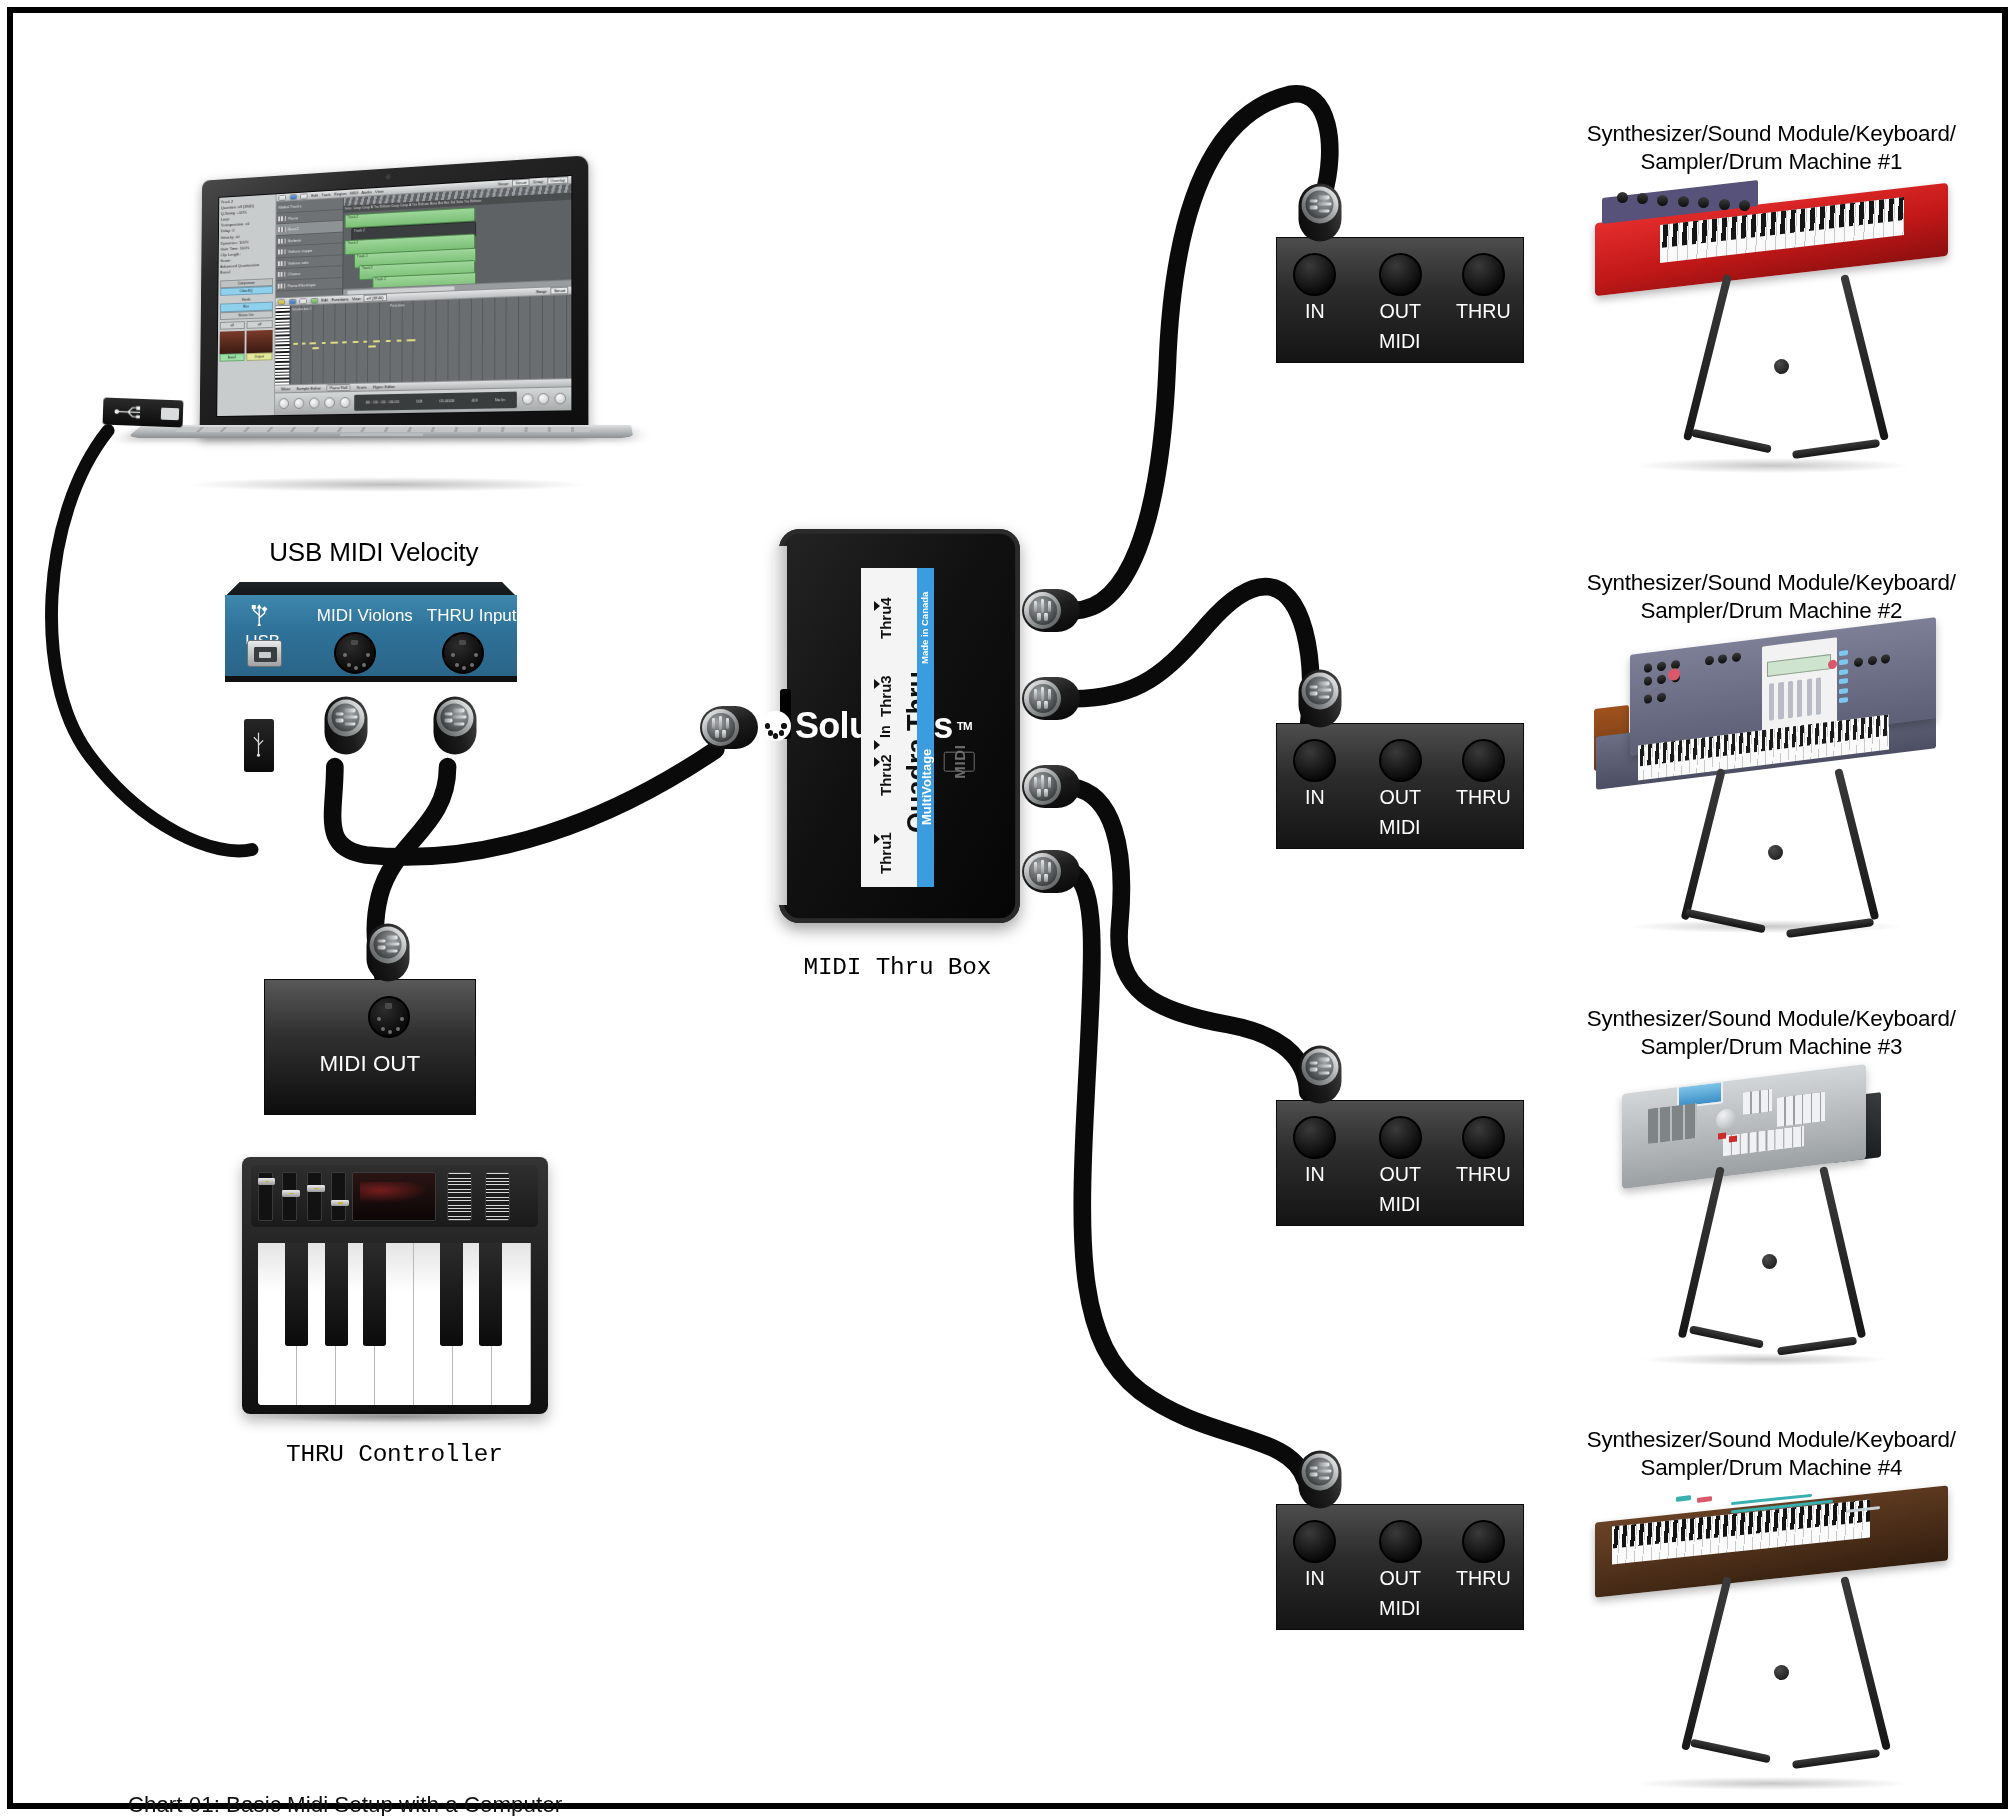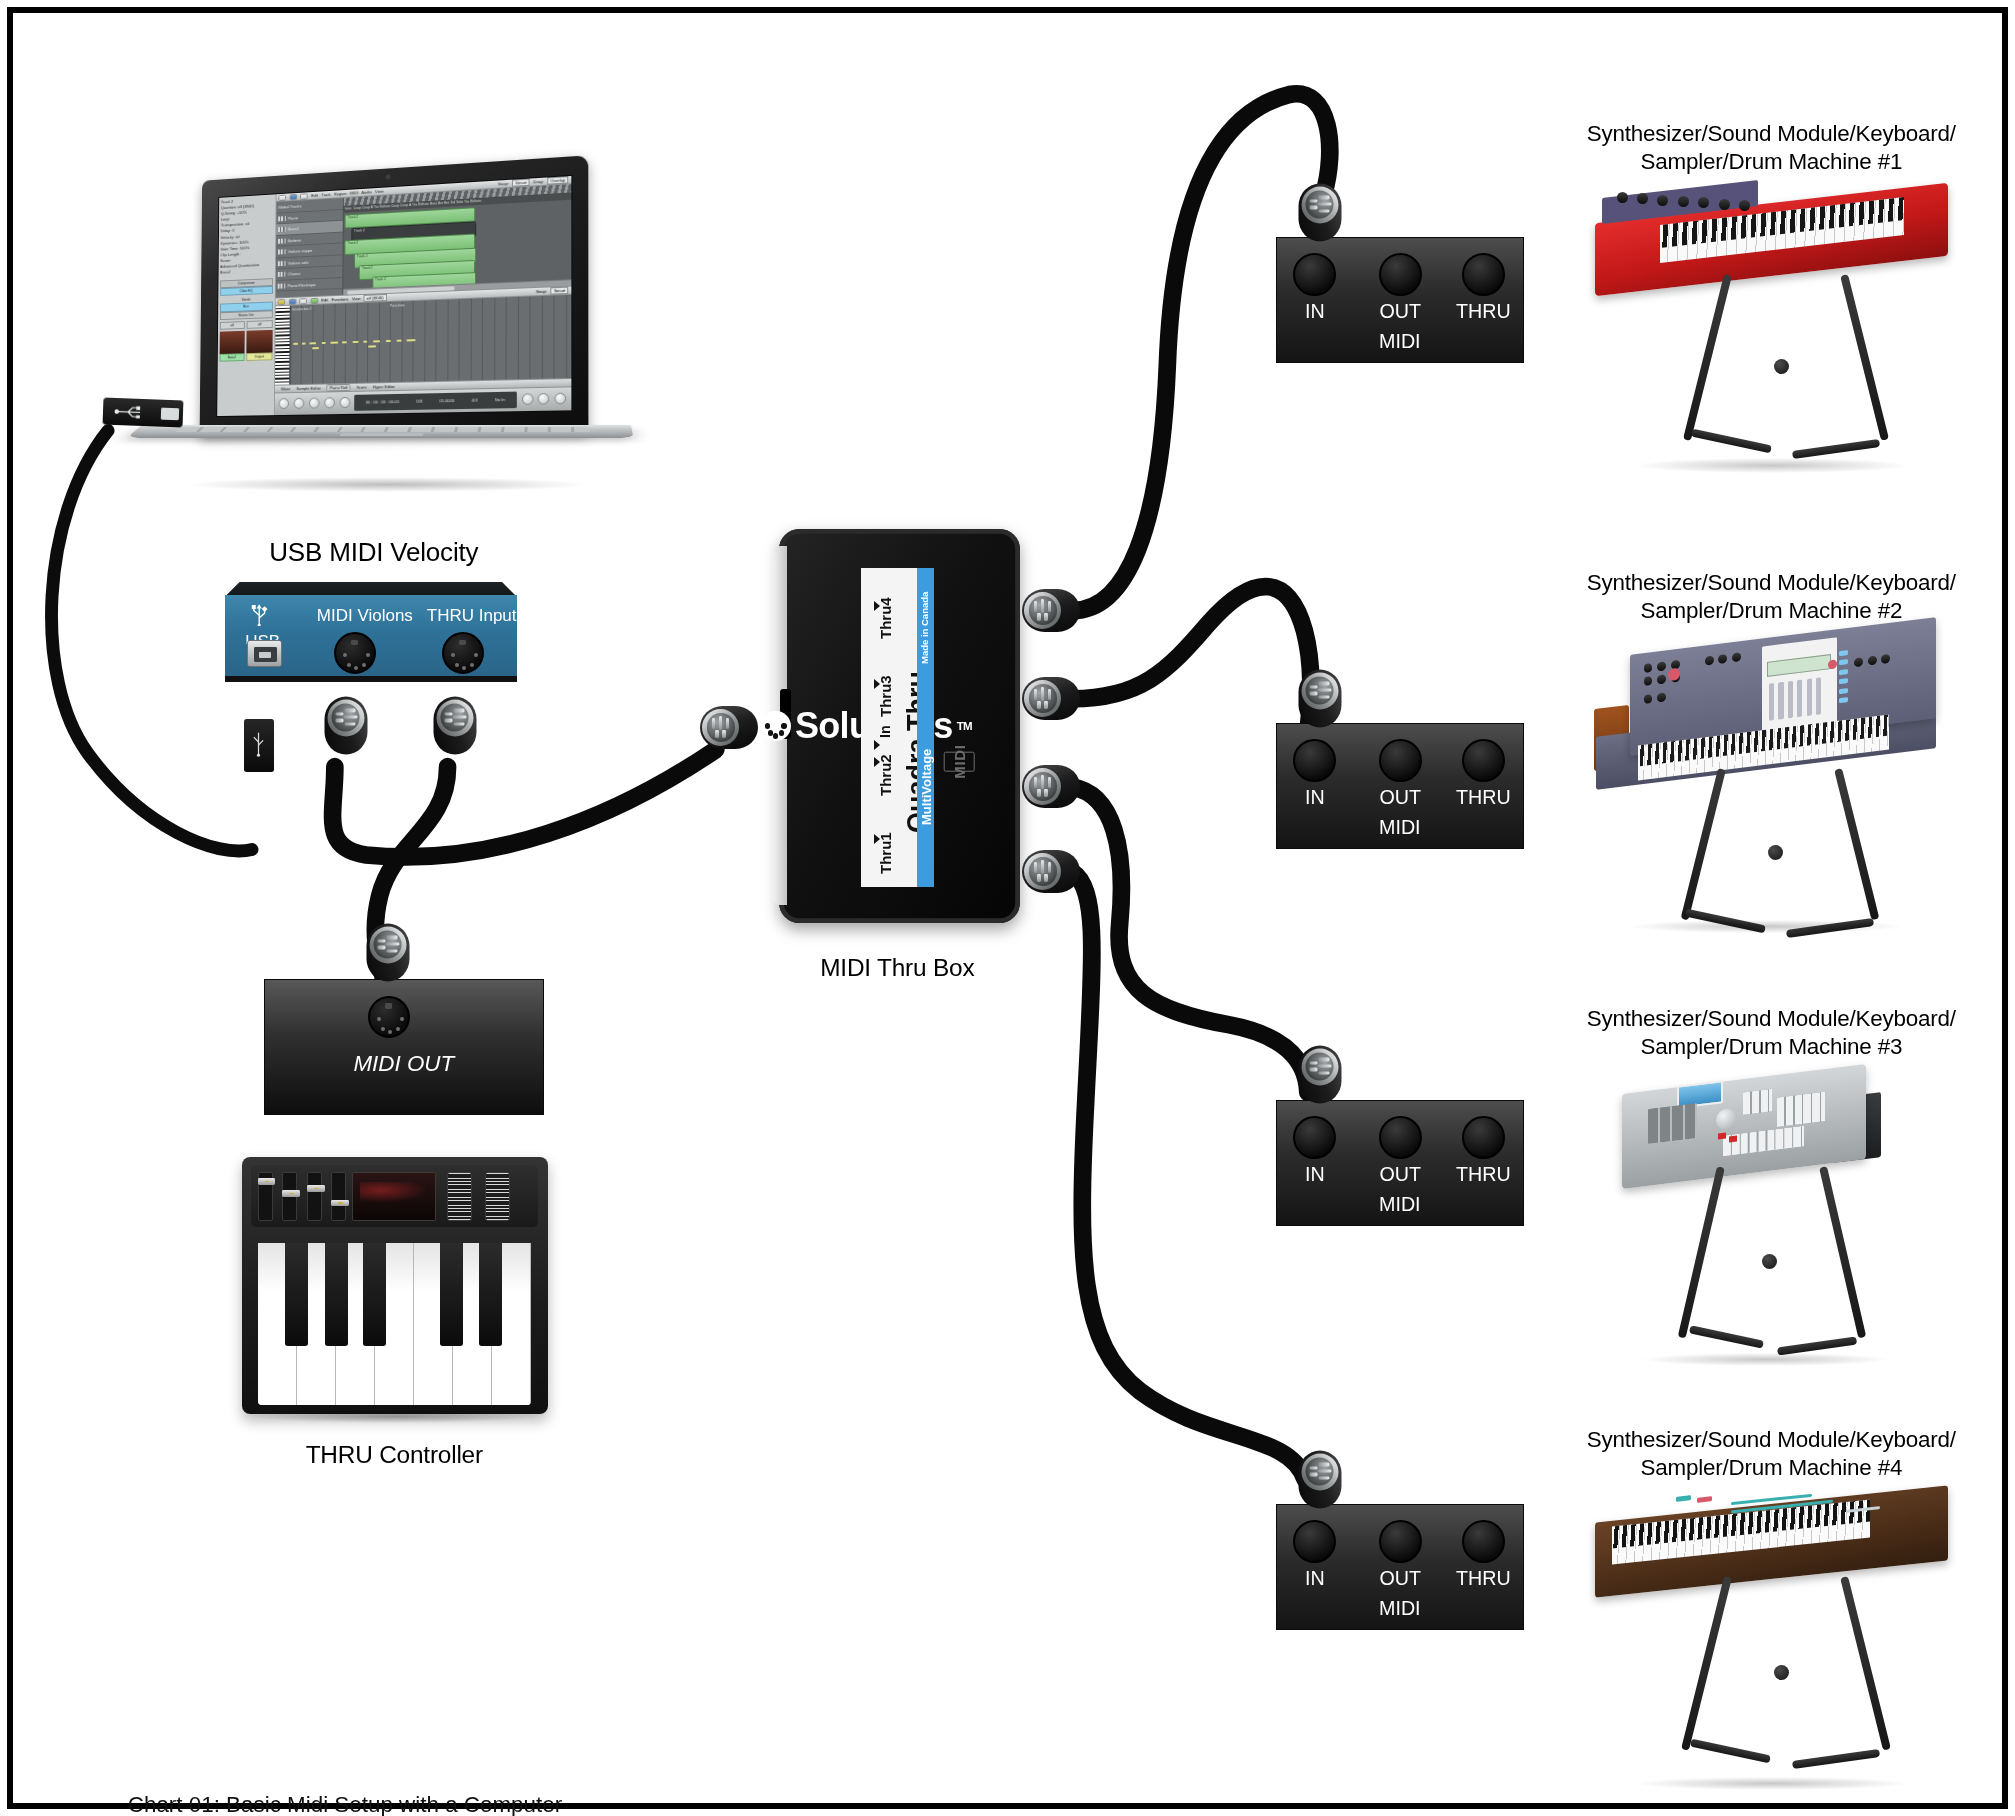--- a/index.html
+++ b/index.html
@@ -21,21 +21,21 @@
   .lbl {
     position: absolute;
     font-family: "Liberation Sans", sans-serif;
     color: #000;
     text-align: center;
     line-height: 1.28;
     white-space: pre-line;
     letter-spacing: -0.2px;
   }
   .lbl-38 { font-size: 26px; }
-  .lbl-36 { font-size: 24.4px; }
+  .lbl-36 { font-size: 24.4px; font-family: Liberation Mono, monospace; }
   .lbl-33 { font-size: 22.4px; }
 
   
   #laptop { position:absolute; left:129px; top:155px; width:489px; height:333px; }
   .lt-lidouter{
     position:absolute; left:48px; top:0; width:394px; height:265px;
     background: linear-gradient(150deg,#4a4a4a 0%,#2a2a2a 22%,#1a1a1a 60%,#0d0d0d 100%);
     border-radius: 8.1px 11px 4.1px 4.1px;
     transform: perspective(951px) rotateY(-11deg) rotateX(1.5deg) skewY(-2.2deg);
     box-shadow: 0 4.1px 12.2px rgba(0,0,0,.35);
@@ -141,23 +141,23 @@
   
   .jpanel{position:absolute;width:248px;height:126px;
      background:linear-gradient(180deg,#4d4d4d 0%,#2c2c2c 42%,#141414 100%);
      border:1.4px solid #0a0a0a;}
   .jp-din{position:absolute;width:43px;height:43px;top:15px;border-radius:50%;
      background:radial-gradient(circle at 38% 28%,#3a3a3a,#090909 74%);border:2.7px solid #000;}
   .jp-lab{position:absolute;color:#fff;font-size:19.7px;top:62px;text-align:center;width:61px;}
   .jp-midi{position:absolute;left:0;right:0;top:92px;text-align:center;color:#fff;font-size:19.7px;}
 
   
-  #moutpanel{position:absolute;left:251px;top:966px;width:280px;height:136px;
+  #moutpanel{position:absolute;left:251px;top:966px;width:212px;height:136px;
      background:linear-gradient(180deg,#585858 0%,#313131 40%,#0d0d0d 100%);
-     border:1.4px solid #0a0a0a;font-style:italic;}
+     border:1.4px solid #0a0a0a;}
   #moutpanel .din{left:103px;top:16.3px;width:42px;height:42px;}
   .mout-lab{position:absolute;left:0;right:0;top:71px;text-align:center;color:#fff;font-size:22.4px;}
 
   
   #ctrl{position:absolute;left:229px;top:1144px;width:306px;height:265px;}
   .ck-body{position:absolute;left:0;top:0;width:306px;height:257px;
      background:linear-gradient(#343434,#1d1d1d 55%,#101010);
      border-radius:8.1px;box-shadow:0 6.8px 13.6px rgba(0,0,0,.28);}
   .ck-panel{position:absolute;left:9.5px;top:8.1px;right:9.5px;height:62px;
      background:linear-gradient(#2e2e2e,#1a1a1a);border-radius:4.8px;}

